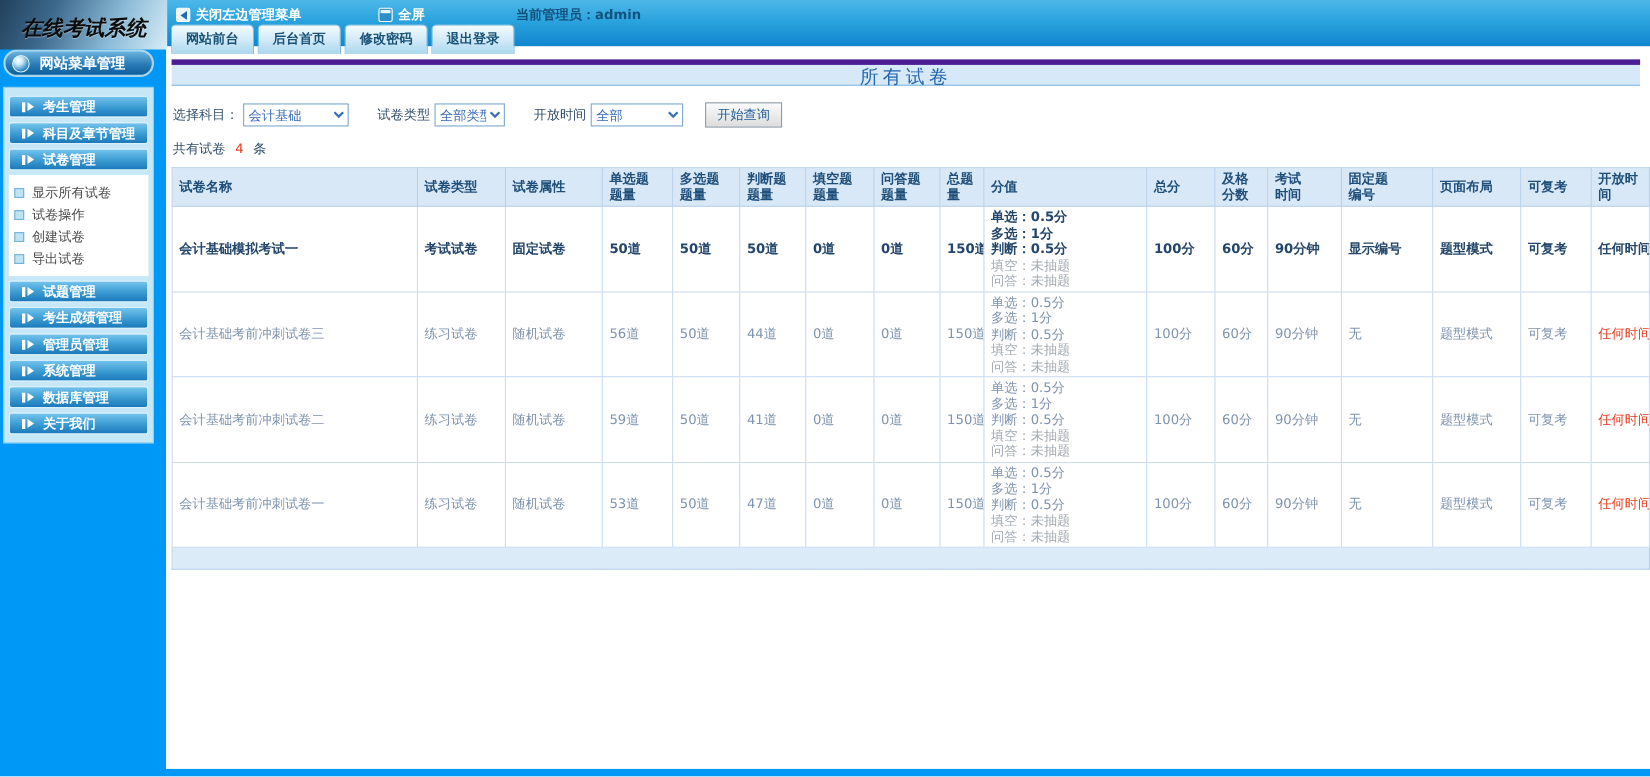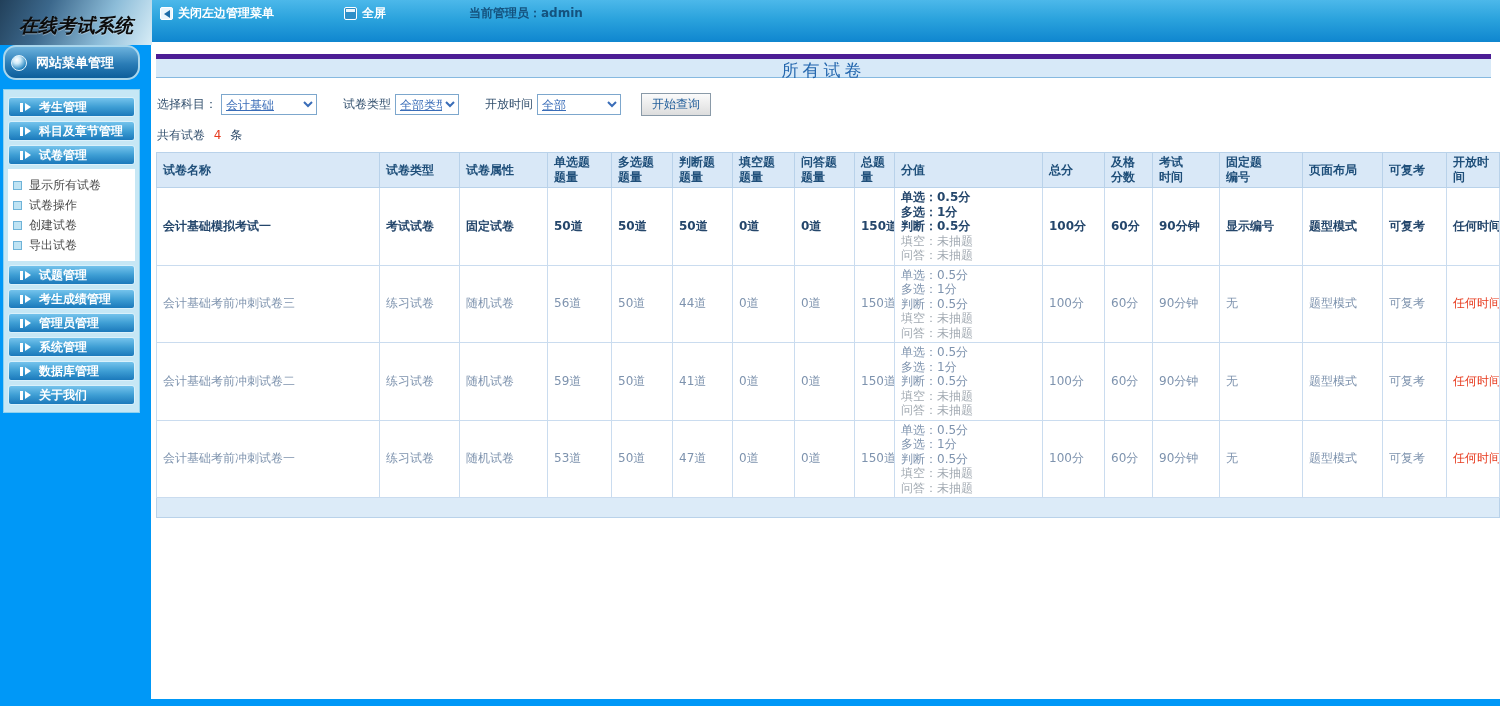--- a/index.html
+++ b/index.html
@@ -32,21 +32,21 @@
   .tabs { position:absolute; left:155px; top:22px; display:flex; gap:3px; }
   .tab { background:linear-gradient(#f4fbfe,#cfe9f7 55%,#a9d6ee);
     border:1px solid #7fbcdf; border-bottom:none; border-radius:5px 5px 0 0;
     padding:4px 13px 5px; font-size:12px; font-weight:bold; color:#1a5276; cursor:pointer; }
 
   
   .layout { display:flex; height:661px; }
 
   
   .sidebar { width:152px; background:var(--accent,#0098f7); padding:3px 11px 0 3px; }
-  .side-header { height:35px; border-radius:13px; margin-bottom:9px;
+  .side-header { height:25px; border-radius:13px; margin-bottom:9px;
     background:linear-gradient(#6cb2dd,#2a7cb6 55%,#0d5e9b);
     border:2px solid #a9d6ec; color:#fff; font-size:13px; font-weight:bold;
     display:flex; align-items:center; gap:9px; padding-left:6px; white-space:nowrap; }
   .sphere { width:16px; height:16px; border-radius:50%; flex:0 0 16px;
     background:radial-gradient(circle at 35% 28%, #ffffff 0%, #cdeaf8 28%, #2d8ac4 70%, #0d5a90 100%);
     border:1px solid #e2f3fb; }
   .menu-panel { background:#c6e7f5; border:1px solid #8ed1ee; padding:3px; }
   .menu-btn { height:20px; margin:4px 1px; border-radius:3px; cursor:pointer;
     border:1px solid #daf1fb; background:linear-gradient(#74c3ec,#3e9ed4 50%,#1b79bb);
     color:#fff; font-size:12px; font-weight:bold;
@@ -63,21 +63,21 @@
   
   .content { flex:1; padding:12px 0 0 5px; background:#fff; }
   .page-title { width:1335px; height:24px; line-height:23px;
     background:#d7e9f8; border-top:5px solid #4c1d95; border-bottom:1px solid #86b9e0;
     text-align:center; color:var(--title-blue,#2467ae); font-size:17px;
     letter-spacing:4px; margin-bottom:15px; }
   .filters { display:flex; align-items:center; font-size:12px; color:#33506e;
     margin:0 0 11px 1px; }
   .filters label { white-space:nowrap; }
   .sel { height:21px; font-size:12px; color:#3a6db8; border:1px solid #7da7cd;
-    background:#fff; margin-left:4px;text-decoration:underline; }
+    background:#fff; margin-left:4px; }
   .w1 { width:96px; } .w2 { width:64px; } .w3 { width:84px; }
   .gap { width:26px; }
   .query-btn { margin-left:20px; height:23px; padding:0 10px; font-size:12px; cursor:pointer;
     color:#1f5c99; background:linear-gradient(#fbfbfb,#dddddd); border:1px solid #8a9aa8; }
   .summary { font-size:12px; color:#33506e; margin:0 0 8px 1px; }
   .summary .red { color:var(--red,#e73a1e); padding:0 5px; }
 
   
   table.papers { border-collapse:collapse; table-layout:fixed; width:1343px; font-size:12px; }
   .papers th { background:#d9e8f7; color:var(--th-text,#1e4e79); font-weight:bold;
@@ -108,20 +108,26 @@
             <span class="tri-left"></span>
           </span>
         <span>关闭左边管理菜单</span>
       </span>
       <span class="toplink">
         <span class="win-icon"></span>
         <span>全屏</span>
       </span>
       <span class="admin">当前管理员：admin</span>
     </div>
+    <nav class="tabs" id="tabs">
+        <div class="tab">网站前台</div>
+        <div class="tab">后台首页</div>
+        <div class="tab">修改密码</div>
+        <div class="tab">退出登录</div>
+      </nav>
   </header>
 
   <div class="layout">
 
     <aside class="sidebar">
       <div class="side-header">
         <span class="sphere"></span>
         <span>网站菜单管理</span>
       </div>
       <div class="menu-panel" id="menu-panel">

